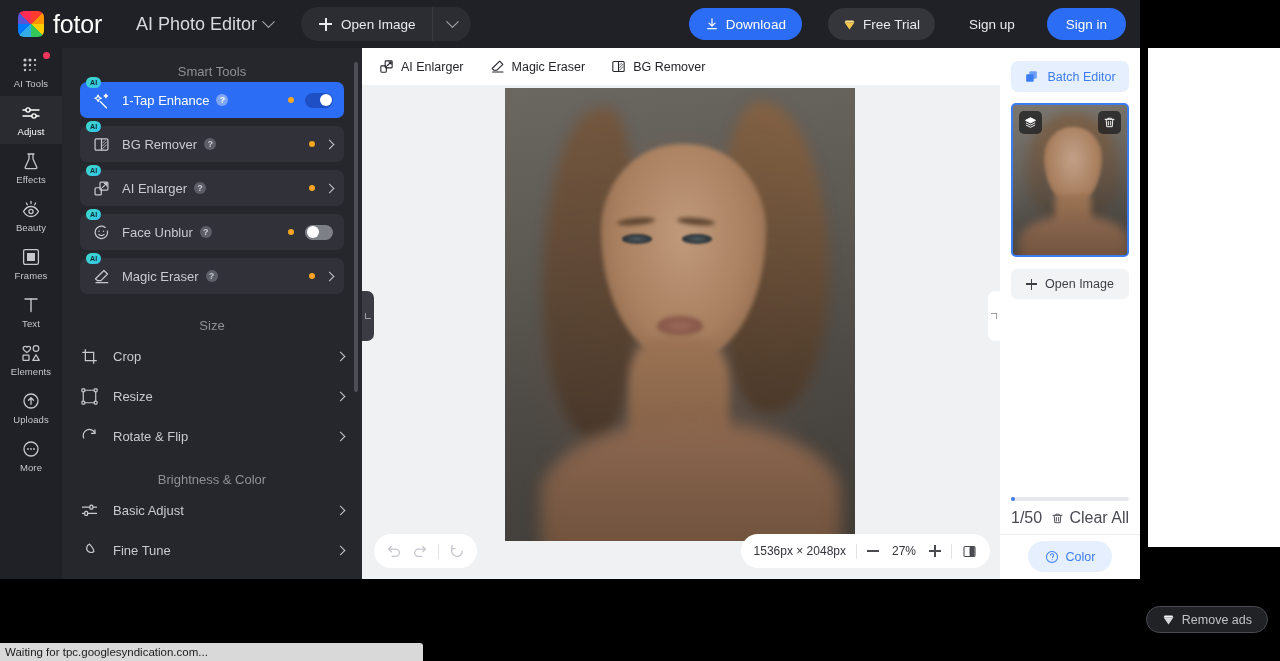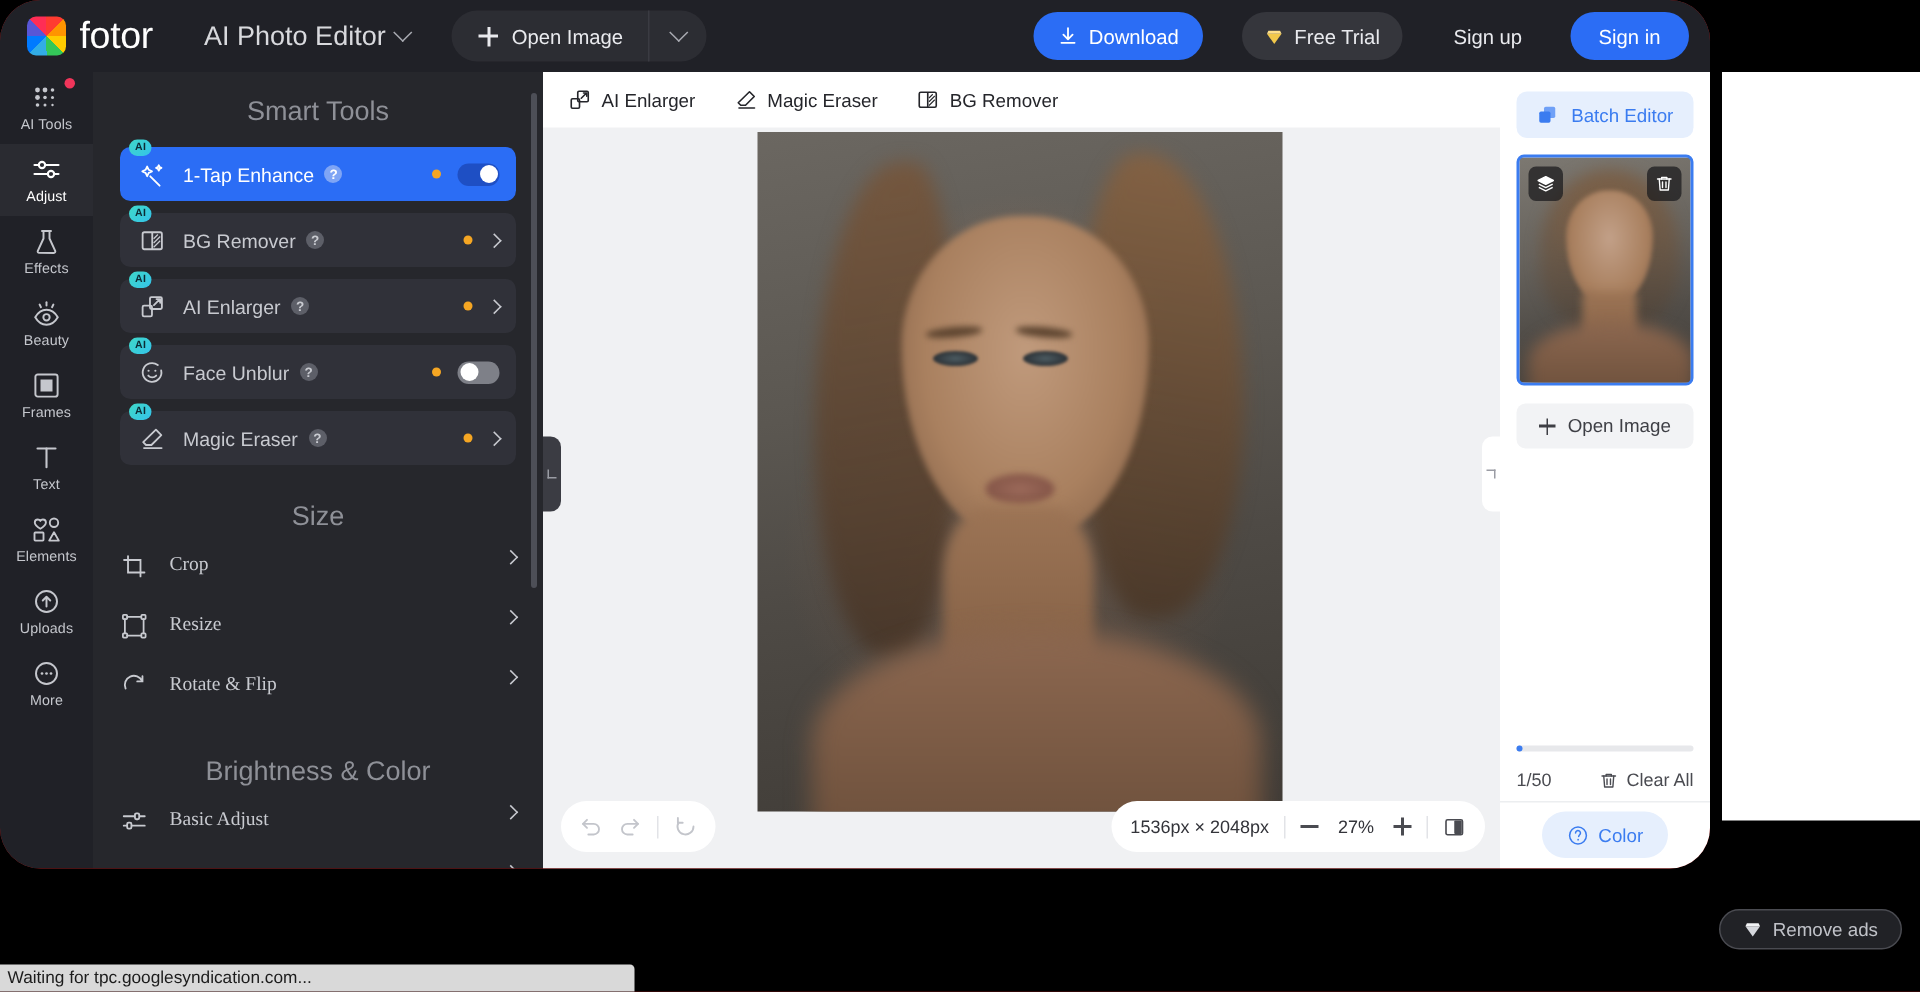--- a/index.html
+++ b/index.html
@@ -5,23 +5,22 @@
   * { box-sizing: border-box; margin: 0; padding: 0; }
   html, body {
     width: 1280px; height: 661px;
     background: #000;
     font-family: "Liberation Sans", sans-serif;
     overflow: hidden;
   }
   .app {
     position: absolute; left: 0; top: 0;
     width: 1140px; height: 579px;
-    background: #b91c1c;
+    background: #0c4a6e;
     overflow: hidden;
-    border-radius: 27px;
   }
 
   
   .header {
     position: absolute; left: 0; top: 0; width: 1140px; height: 48px;
     background: #202127;
     display: flex; align-items: center;
   }
   .logo-wrap { display: flex; align-items: center; margin-left: 18px; }
   .logo-mark {
@@ -108,22 +107,22 @@
     position: absolute; right: 12px; top: 4px; width: 7px; height: 7px;
     border-radius: 50%; background: #f0355a;
   }
 
   
   .panel {
     position: absolute; left: 62px; top: 48px; width: 300px; height: 531px;
     background: #26272c; overflow: hidden;
   }
   .sec-title {
-    text-align: center; color: #8e9097; font-size: 18px;
-    padding: 16px 0 13px;
+    text-align: center; color: #8e9097; font-size: 13px;
+    padding: 16px 0 3px;
   }
   .tool-row {
     position: relative; margin: 0 18px 8px; height: 36px; border-radius: 7px;
     background: #303139; display: flex; align-items: center; padding: 0 11px 0 12px;
     cursor: pointer;
   }
   .tool-row.sel { background: #2b6df5; }
   .ai-badge {
     position: absolute; left: 6px; top: -5px; background: linear-gradient(135deg,#3fd8c8,#34c3ea);
     color: #0c2a33; font-size: 7px; font-weight: bold; border-radius: 7px;
@@ -151,21 +150,21 @@
     position: absolute; width: 12px; height: 12px; border-radius: 50%;
     background: #fff; top: 1.5px; left: 1.5px;
   }
   .toggle.on .knob { left: auto; right: 1.5px; }
   .chev-r {
     margin-left: 11px; width: 7px; height: 7px; flex: none;
     border-top: 1.7px solid #c8cad0; border-right: 1.7px solid #c8cad0;
     transform: rotate(45deg);
   }
   .list-row {
-    height: 40px; margin: 0 18px; display: flex; align-items: flex-start; cursor: pointer; font-family: Liberation Serif, serif;
+    height: 40px; margin: 0 18px; display: flex; align-items: center; cursor: pointer;
   }
   .list-row .t-lbl { margin-left: 14px; }
   .list-row .chev-r { margin-left: auto; }
   .panel-scroll {
     position: absolute; right: 4px; top: 14px; width: 4px; height: 330px;
     background: #4d4f57; border-radius: 2px;
   }
 
   
   .collapse-l {
@@ -320,21 +319,21 @@
   .plus-dk:before, .plus-dk:after { content:""; position:absolute; background:#3e3f45; }
   .plus-dk:before { left:0; top:4.7px; width:11px; height:1.5px; }
   .plus-dk:after { top:0; left:4.7px; height:11px; width:1.5px; }
   .prog-track {
     position: absolute; left: 11px; bottom: 78px; width: 118px; height: 4px;
     background: #e7e8eb; border-radius: 2px;
   }
   .prog-fill { width: 4px; height: 4px; background: #3b7cf0; border-radius: 2px; }
   .count-row {
     position: absolute; left: 11px; bottom: 52px; width: 118px;
-    display: flex; align-items: center; font-size: 12px; color: #4a4b51; justify-content: space-between;
+    display: flex; align-items: center; font-size: 16px; color: #4a4b51; justify-content: space-between;
   }
   .clear-all { margin-left: auto; display: flex; align-items: center; gap: 5px; cursor: pointer; }
   .rp-divider { position: absolute; left: 0; bottom: 44px; width: 140px; height: 1px; background: #eceef0; }
   .help-btn {
     position: absolute; left: 28px; bottom: 7px; width: 84px; height: 31px;
     border-radius: 16px; background: #e6effd; display: flex; align-items: center;
     justify-content: center; gap: 7px; color: #3b7cf0; font-size: 12.5px; cursor: pointer;
   }
 
   

